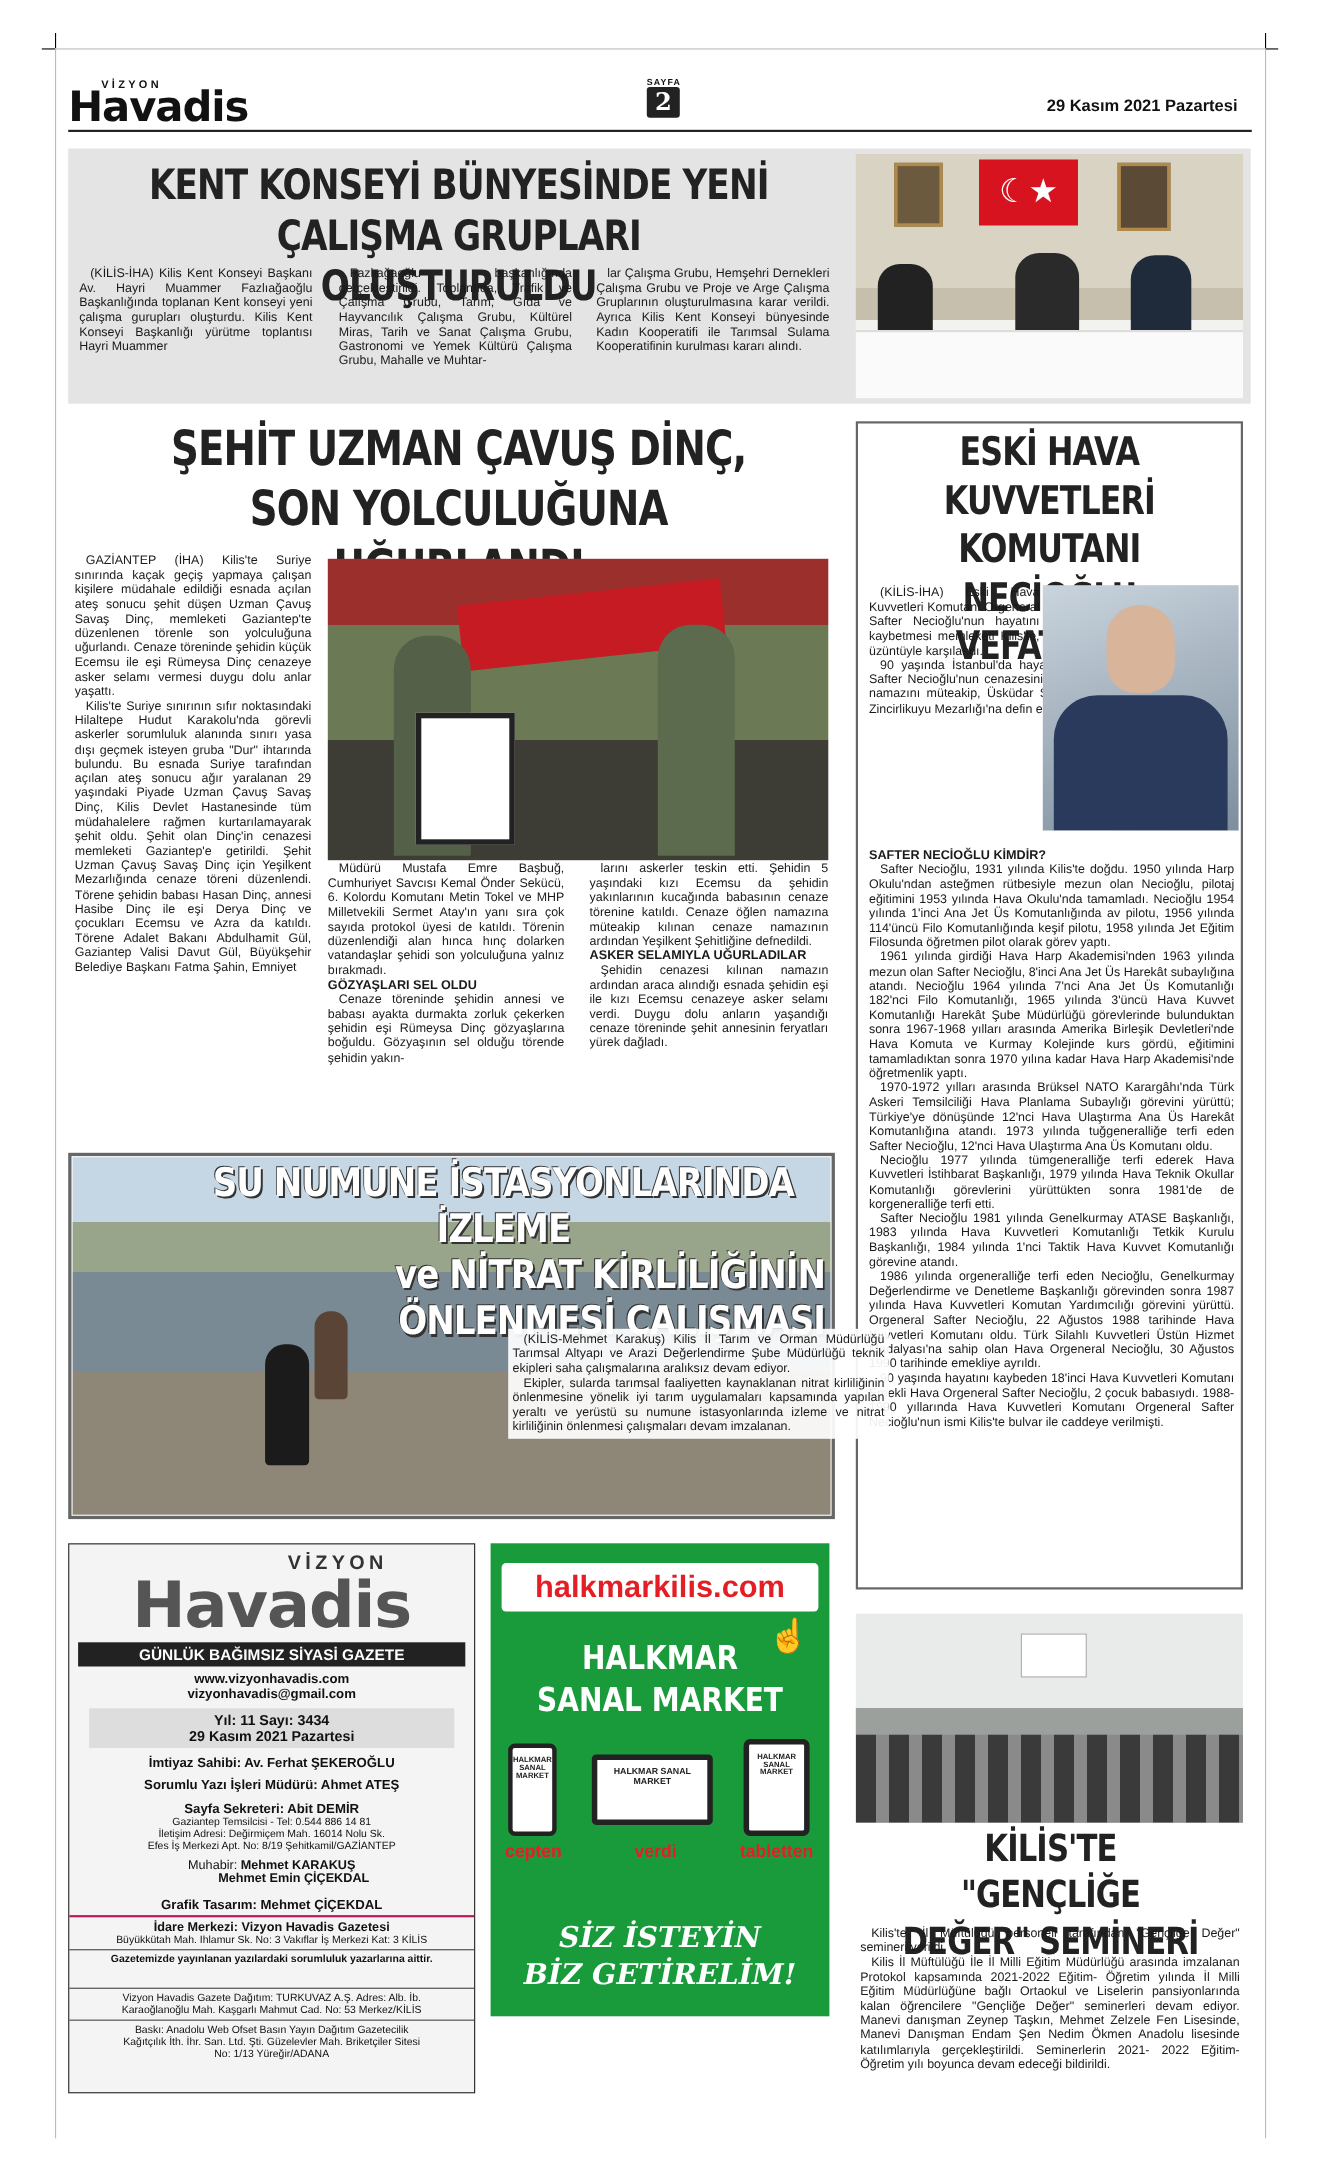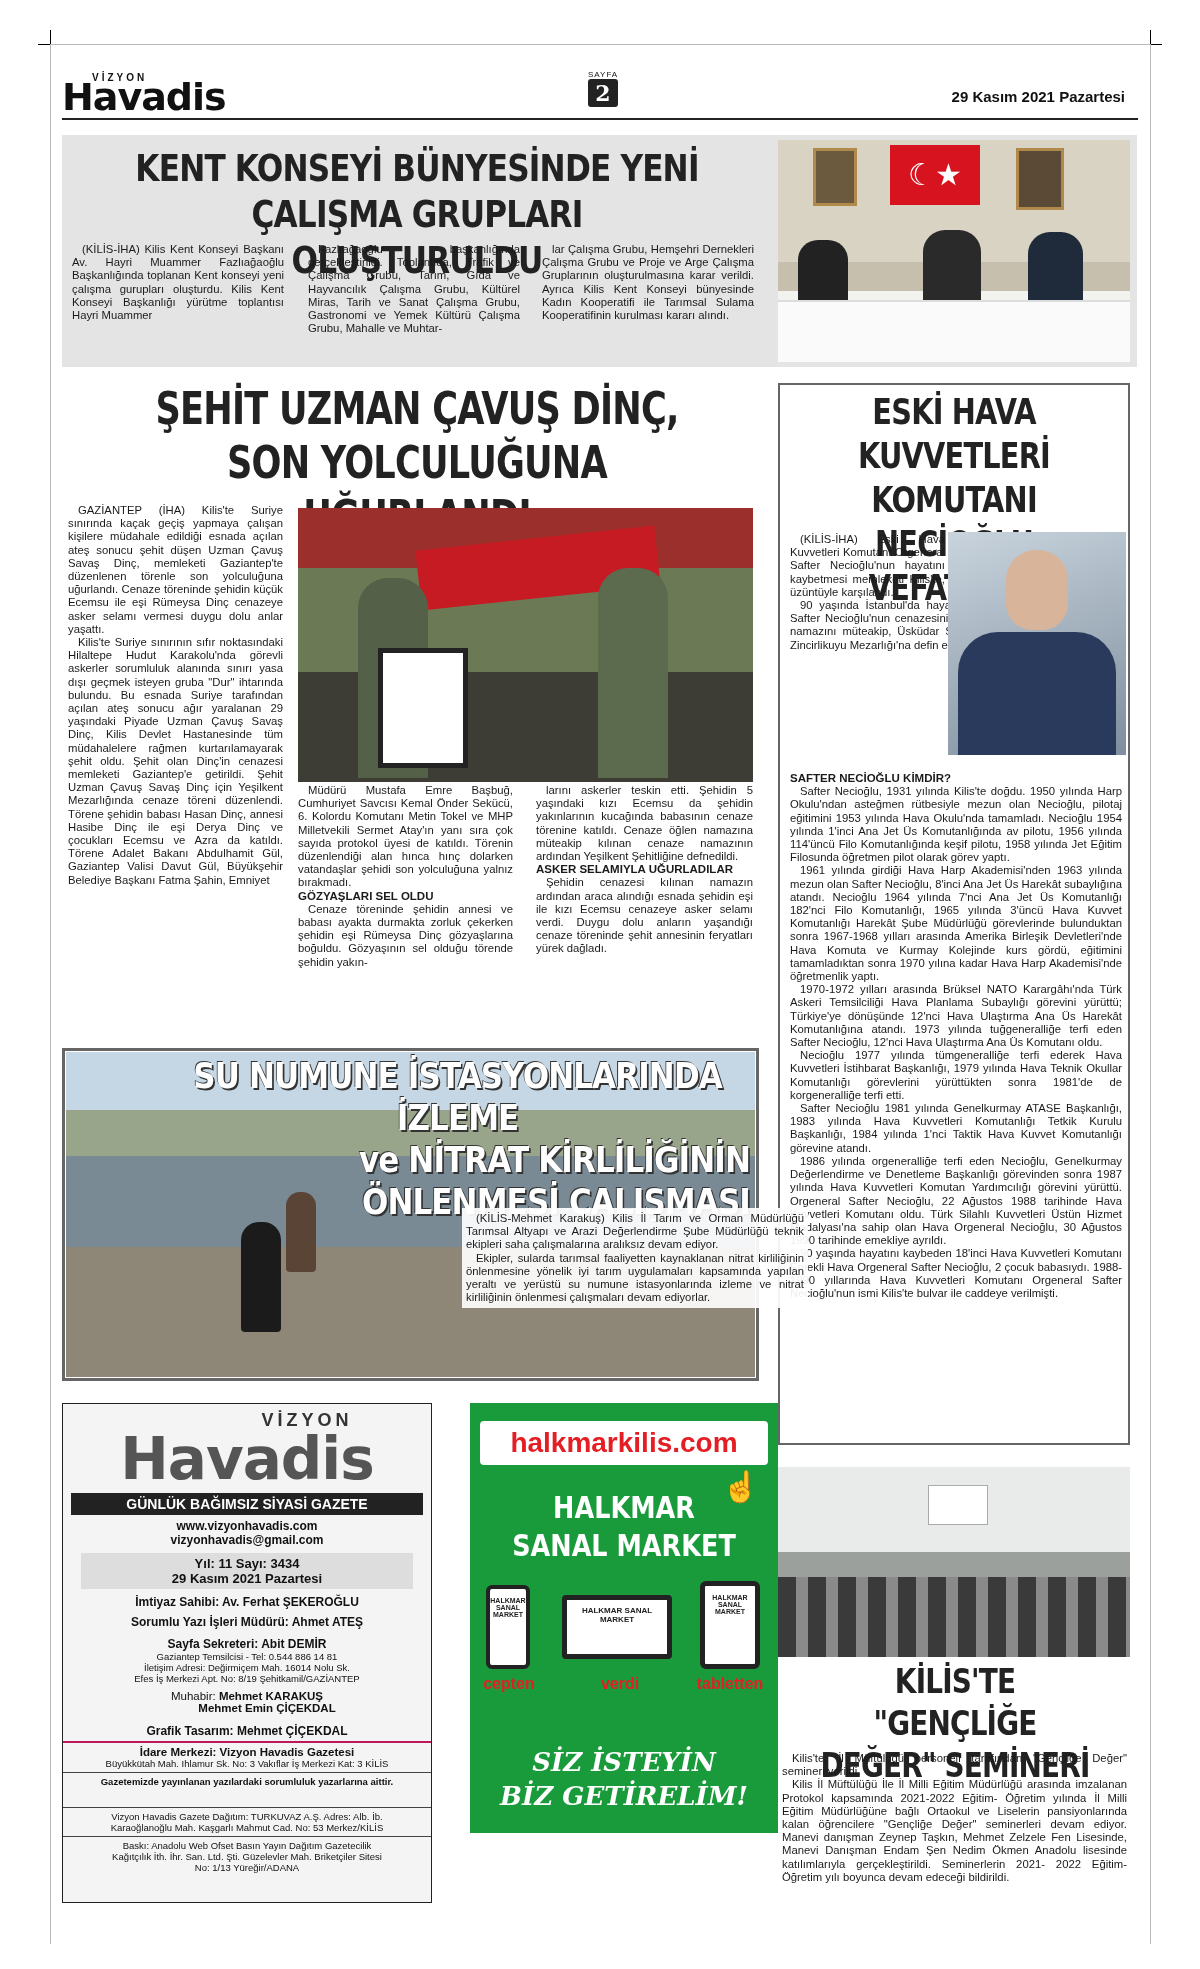--- a/index.html
+++ b/index.html
@@ -28,21 +28,21 @@
 <div class="crop" style="left:1150px;top:30px;width:1px;height:14px"></div>
 <div class="crop" style="left:50px;top:44px;width:1100px;height:1px;background:#bbb"></div>
 <div class="crop" style="left:50px;top:44px;width:1px;height:1900px;background:#bbb"></div>
 <div class="crop" style="left:1150px;top:44px;width:1px;height:1900px;background:#bbb"></div>
 
 <div class="mast">
   <span class="v">VİZYON</span>
   <span class="h">Havadis</span>
 </div>
 <div class="abs" style="left:588px;top:70px;width:30px;text-align:center">
-  <div style="font-size:8px;font-weight:normal;letter-spacing:1px">SAYFA</div>
+  <div style="font-size:8px;font-weight:bold;letter-spacing:1px">SAYFA</div>
   <div style="background:#222;color:#fff;font-family:'DejaVu Serif',serif;font-weight:bold;font-size:22px;line-height:28px;border-radius:3px">2</div>
 </div>
 <div class="abs" style="right:75px;top:88px;font-weight:bold;font-size:15px">29 Kasım 2021 Pazartesi</div>
 <div class="rule" style="top:118px"></div>
 
 <div class="boxgray" style="left:62px;top:135px;width:1075px;height:232px"></div>
 <div class="abs hl" style="left:72px;top:145px;width:690px;font-size:38px;line-height:46px;transform:scaleX(0.82)">
   <div>KENT KONSEYİ BÜNYESİNDE YENİ</div>
   <div>ÇALIŞMA GRUPLARI OLUŞTURULDU</div>
 </div>
@@ -120,21 +120,21 @@
   <div style="position:absolute;left:175px;top:170px;width:40px;height:110px;background:#1b1b1b;border-radius:18px 18px 4px 4px"></div>
   <div style="position:absolute;left:220px;top:140px;width:30px;height:80px;background:#5a4436;border-radius:14px 14px 4px 4px"></div>
 </div>
 <div class="abs hl" style="left:70px;top:1055px;width:680px;font-size:36px;line-height:42px;color:#fff;text-shadow:2px 2px 0 #333,-1px -1px 0 #333;text-align:right;transform:scaleX(0.86);transform-origin:right">
   <div style="text-align:center">SU NUMUNE İSTASYONLARINDA İZLEME</div>
   <div>ve NİTRAT KİRLİLİĞİNİN</div>
   <div>ÖNLENMESİ ÇALIŞMASI</div>
 </div>
 <div class="abs body" style="left:462px;top:1208px;width:346px;background:rgba(255,255,255,0.92);padding:4px">
   <p>(KİLİS-Mehmet Karakuş) Kilis İl Tarım ve Orman Müdürlüğü Tarımsal Altyapı ve Arazi Değerlendirme Şube Müdürlüğü teknik ekipleri saha çalışmalarına aralıksız devam ediyor.</p>
-  <p>Ekipler, sularda tarımsal faaliyetten kaynaklanan nitrat kirliliğinin önlenmesine yönelik iyi tarım uygulamaları kapsamında yapılan yeraltı ve yerüstü su numune istasyonlarında izleme ve nitrat kirliliğinin önlenmesi çalışmaları devam ediyorlar.</p>
+  <p>Ekipler, sularda tarımsal faaliyetten kaynaklanan nitrat kirliliğinin önlenmesine yönelik iyi tarım uygulamaları kapsamında yapılan yeraltı ve yerüstü su numune istasyonlarında izleme ve nitrat kirliliğinin önlenmesi çalışmaları devam imzalanan.</p>
 </div>
 
 <div class="abs" style="left:62px;top:1403px;width:370px;height:500px;border:1.5px solid #222;background:#f4f4f4;text-align:center;font-size:11px">
   <div style="font-weight:bold;font-size:18px;letter-spacing:4px;color:#333;margin-top:6px;padding-left:120px">VİZYON</div>
   <div style="font-family:'DejaVu Sans',sans-serif;font-weight:bold;font-size:58px;line-height:56px;color:#555;letter-spacing:-1px">Havadis</div>
   <div style="background:#222;color:#fff;font-weight:bold;font-size:14px;margin:6px 8px 4px;padding:3px 0">GÜNLÜK BAĞIMSIZ SİYASİ GAZETE</div>
   <div style="font-weight:bold;font-size:12px">www.vizyonhavadis.com</div>
   <div style="font-weight:bold;font-size:12px">vizyonhavadis@gmail.com</div>
   <div style="background:#ddd;margin:6px 18px;padding:3px 0;font-weight:bold;font-size:13px">
     <div>Yıl: 11  Sayı: 3434</div>
@@ -155,21 +155,21 @@
   <div style="font-weight:bold;font-size:11.5px;margin-top:3px">İdare Merkezi: Vizyon Havadis Gazetesi</div>
   <div style="font-size:9.5px;border-bottom:1px solid #444;padding-bottom:3px">Büyükkütah Mah. Ihlamur Sk. No: 3 Vakıflar İş Merkezi Kat: 3 KİLİS</div>
   <div style="font-weight:bold;font-size:9.5px;margin-top:3px;border-bottom:1px solid #444;padding-bottom:20px">Gazetemizde yayınlanan yazılardaki sorumluluk yazarlarına aittir.</div>
   <div style="font-size:9.5px;margin-top:3px">Vizyon Havadis Gazete Dağıtım: TURKUVAZ A.Ş. Adres: Alb. İb.</div>
   <div style="font-size:9.5px;border-bottom:1px solid #444;padding-bottom:3px">Karaoğlanoğlu Mah. Kaşgarlı Mahmut Cad. No: 53 Merkez/KİLİS</div>
   <div style="font-size:9.5px;margin-top:3px">Baskı: Anadolu Web Ofset Basın Yayın Dağıtım Gazetecilik</div>
   <div style="font-size:9.5px">Kağıtçılık İth. İhr. San. Ltd. Şti. Güzelevler Mah. Briketçiler Sitesi</div>
   <div style="font-size:9.5px">No: 1/13 Yüreğir/ADANA</div>
 </div>
 
-<div class="ad-green" style="left:470px;top:1403px;width:308px;height:430px;text-align:center;color:#fff">
+<div class="ad-green" style="left:446px;top:1403px;width:308px;height:430px;text-align:center;color:#fff">
   <div style="background:#fff;color:#e31e24;font-weight:bold;font-size:28px;margin:18px 10px 0;padding:6px 0;border-radius:4px">halkmarkilis.com</div>
   <div style="position:absolute;right:18px;top:66px;font-size:30px;color:#222">☝</div>
   <div style="font-family:'DejaVu Sans',sans-serif;font-weight:bold;font-size:30px;line-height:38px;margin-top:24px;transform:scaleX(0.85)">
     <div>HALKMAR</div>
     <div>SANAL MARKET</div>
   </div>
   <div style="position:relative;height:120px;margin-top:10px">
     <div style="position:absolute;left:16px;top:10px;width:44px;height:84px;background:#fff;border:4px solid #222;border-radius:6px;font-size:7px;color:#222;font-weight:bold;padding-top:8px">HALKMAR SANAL MARKET</div>
     <div style="position:absolute;left:92px;top:20px;width:110px;height:64px;background:#fff;border:5px solid #222;border-radius:4px;font-size:8px;color:#222;font-weight:bold;padding-top:6px">HALKMAR SANAL MARKET</div>
     <div style="position:absolute;left:230px;top:6px;width:60px;height:88px;background:#fff;border:5px solid #222;border-radius:6px;font-size:7px;color:#222;font-weight:bold;padding-top:8px">HALKMAR SANAL MARKET</div>

